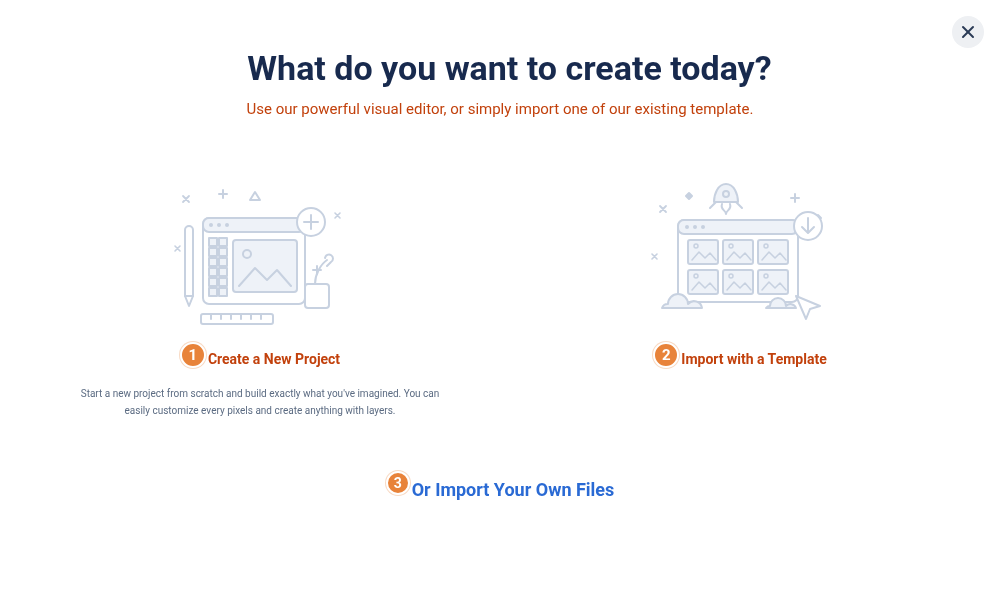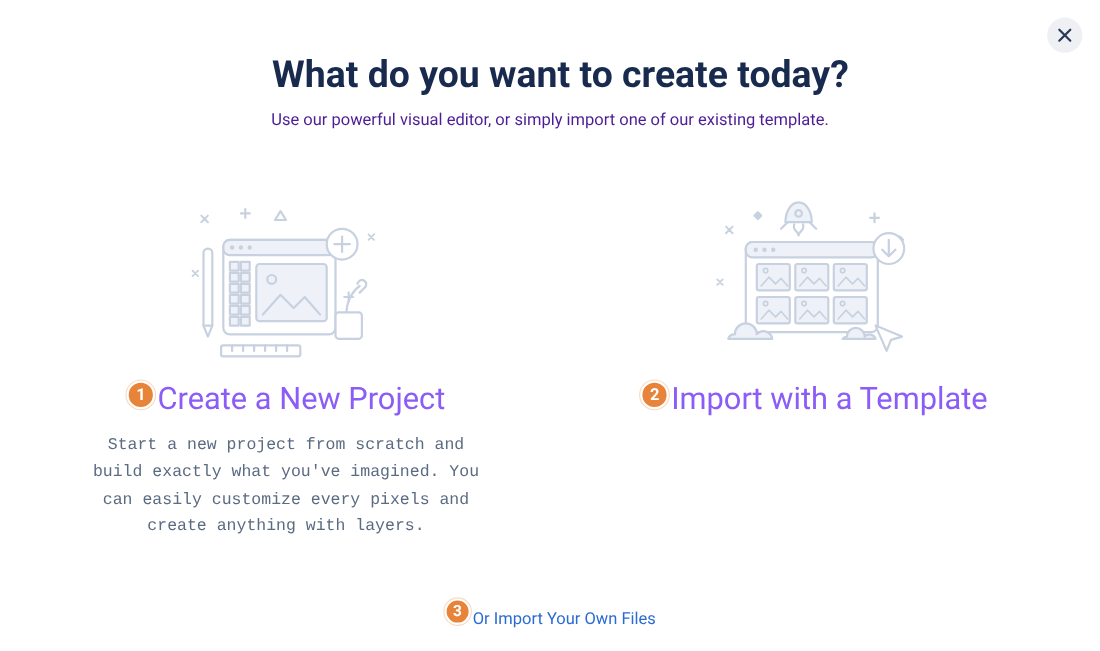--- a/index.html
+++ b/index.html
@@ -32,21 +32,21 @@
     }
     .header h1 {
       font-size: 34px;
       font-weight: 700;
       color: #182a4e;
       margin-bottom: 12px;
       margin-left: 19px;
     }
     .header p {
       font-size: 15px;
-      color: #4c1d95;
+      color: #c2410c;
       font-weight: 400;
     }
     .options {
       display: flex;
       justify-content: center;
       gap: 90px;
       margin-top: 60px;
       padding: 0 60px;
     }
     .option {
@@ -79,44 +79,43 @@
       align-items: center;
       justify-content: center;
       border: 2px solid #fff;
       box-shadow: 0 0 0 1px rgba(232,131,58,0.3);
       flex-shrink: 0;
       position: relative;
       top: -4px;
       margin-right: -2px;
     }
     .option h2 {
-      font-size: 28px;
-      font-weight: 400;
-      color: #8b5cf6;
+      font-size: 14px;
+      font-weight: 700;
+      color: #c2410c;
     }
     .option p {
-      font-size: 15px;
+      font-size: 10px;
       line-height: 1.65;
       color: #5b6b82;
       padding: 0 10px;
-      font-family: Liberation Mono, monospace;
     }
     .footer-link {
       text-align: center;
       margin-top: 58px;
     }
     .footer-link-row {
       display: inline-flex;
       align-items: center;
       gap: 2px;
     }
     .footer-link a {
       color: #2a6ad4;
-      font-size: 15px;
-      font-weight: 400;
+      font-size: 18px;
+      font-weight: 700;
       text-decoration: none;
     }
     .badge-sm {
       width: 24px;
       height: 24px;
       border-radius: 50%;
       background: #e8833a;
       color: #fff;
       font-size: 14px;
       font-weight: 700;

